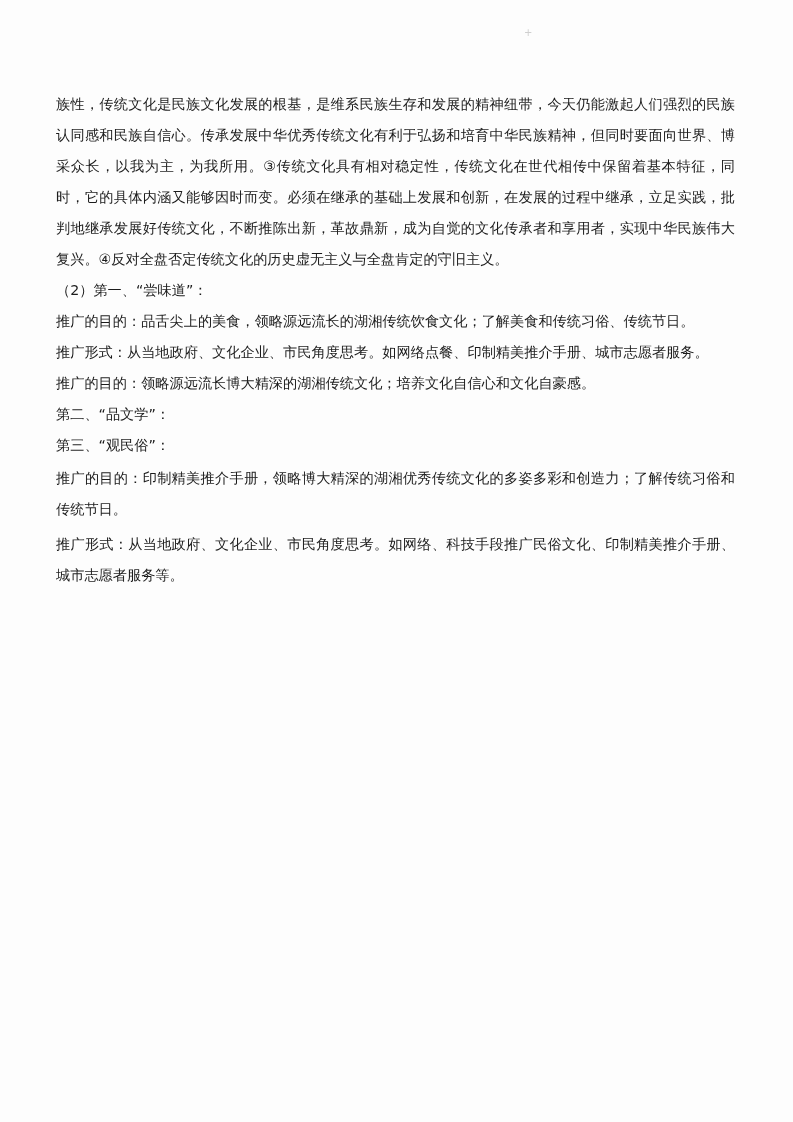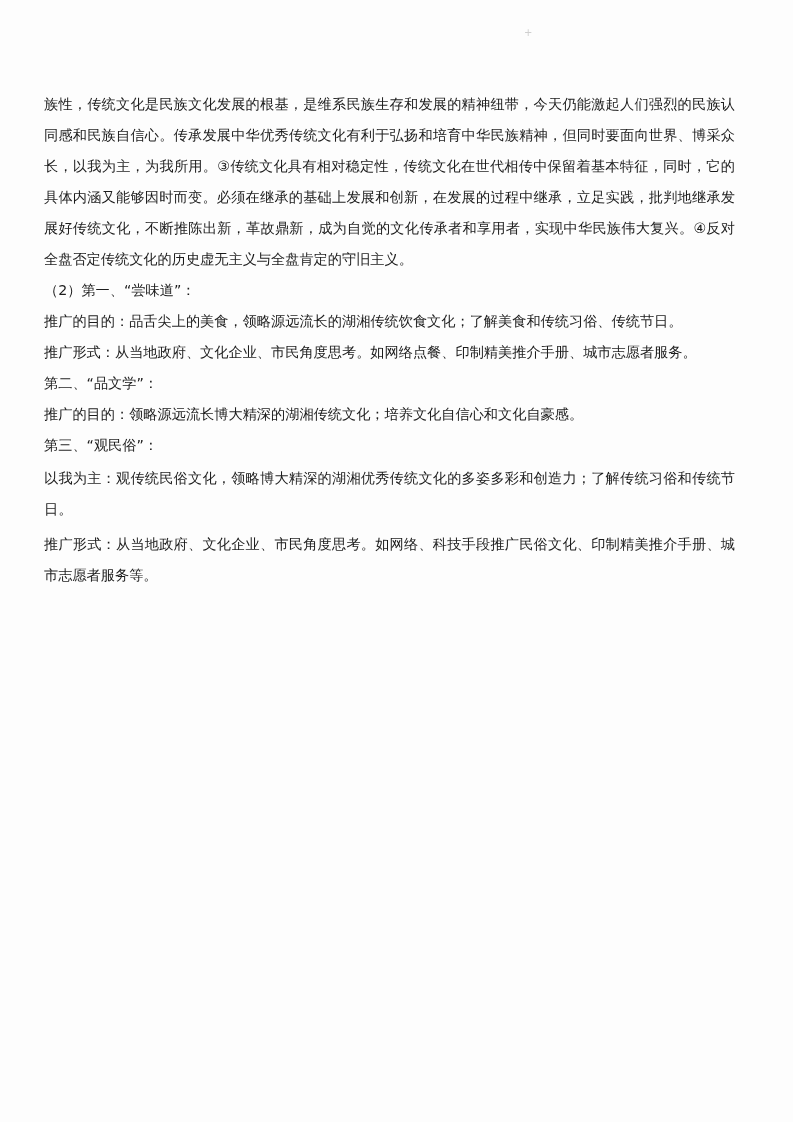--- a/index.html
+++ b/index.html
@@ -27,21 +27,21 @@
     line-height: 10px;
     color: #cfcfcf;
     user-select: none;
   }
   .doc {
     position: absolute;
     left: 0;
     top: 0;
     box-sizing: border-box;
     width: 793px;
-    padding: 89px 58px 0 44px;
+    padding: 89px 58px 0 56px;
     color: #1c1c1c;
     font-size: 14.2px;
     line-height: 31px;
     text-align: justify;
     text-justify: inter-character;
     word-break: break-all;
   }
   .doc p {
     margin: 0;
   }
@@ -57,25 +57,25 @@
 
   <div class="doc">
     <p>族性，传统文化是民族文化发展的根基，是维系民族生存和发展的精神纽带，今天仍能激起人们强烈的民族认同感和民族自信心。传承发展中华优秀传统文化有利于弘扬和培育中华民族精神，但同时要面向世界、博采众长，以我为主，为我所用。③传统文化具有相对稳定性，传统文化在世代相传中保留着基本特征，同时，它的具体内涵又能够因时而变。必须在继承的基础上发展和创新，在发展的过程中继承，立足实践，批判地继承发展好传统文化，不断推陈出新，革故鼎新，成为自觉的文化传承者和享用者，实现中华民族伟大复兴。④反对全盘否定传统文化的历史虚无主义与全盘肯定的守旧主义。</p>
 
     <p>（2）第一、“尝味道”：</p>
 
     <p>推广的目的：品舌尖上的美食，领略源远流长的湖湘传统饮食文化；了解美食和传统习俗、传统节日。</p>
 
     <p>推广形式：从当地政府、文化企业、市民角度思考。如网络点餐、印制精美推介手册、城市志愿者服务。</p>
 
+    <p>推广的目的：领略源远流长博大精深的湖湘传统文化；培养文化自信心和文化自豪感。</p>
+
     <p>第二、“品文学”：</p>
-
-    <p>推广的目的：领略源远流长博大精深的湖湘传统文化；培养文化自信心和文化自豪感。</p>
 
 
     <p>第三、“观民俗”：</p>
 
-    <p class="mt2">以我为主：观传统民俗文化，领略博大精深的湖湘优秀传统文化的多姿多彩和创造力；了解传统习俗和传统节日。</p>
+    <p class="mt2">推广的目的：印制精美推介手册，领略博大精深的湖湘优秀传统文化的多姿多彩和创造力；了解传统习俗和传统节日。</p>
 
     <p class="mt4">推广形式：从当地政府、文化企业、市民角度思考。如网络、科技手段推广民俗文化、印制精美推介手册、城市志愿者服务等。</p>
   </div>
 
 </div>
 
 </body></html>

